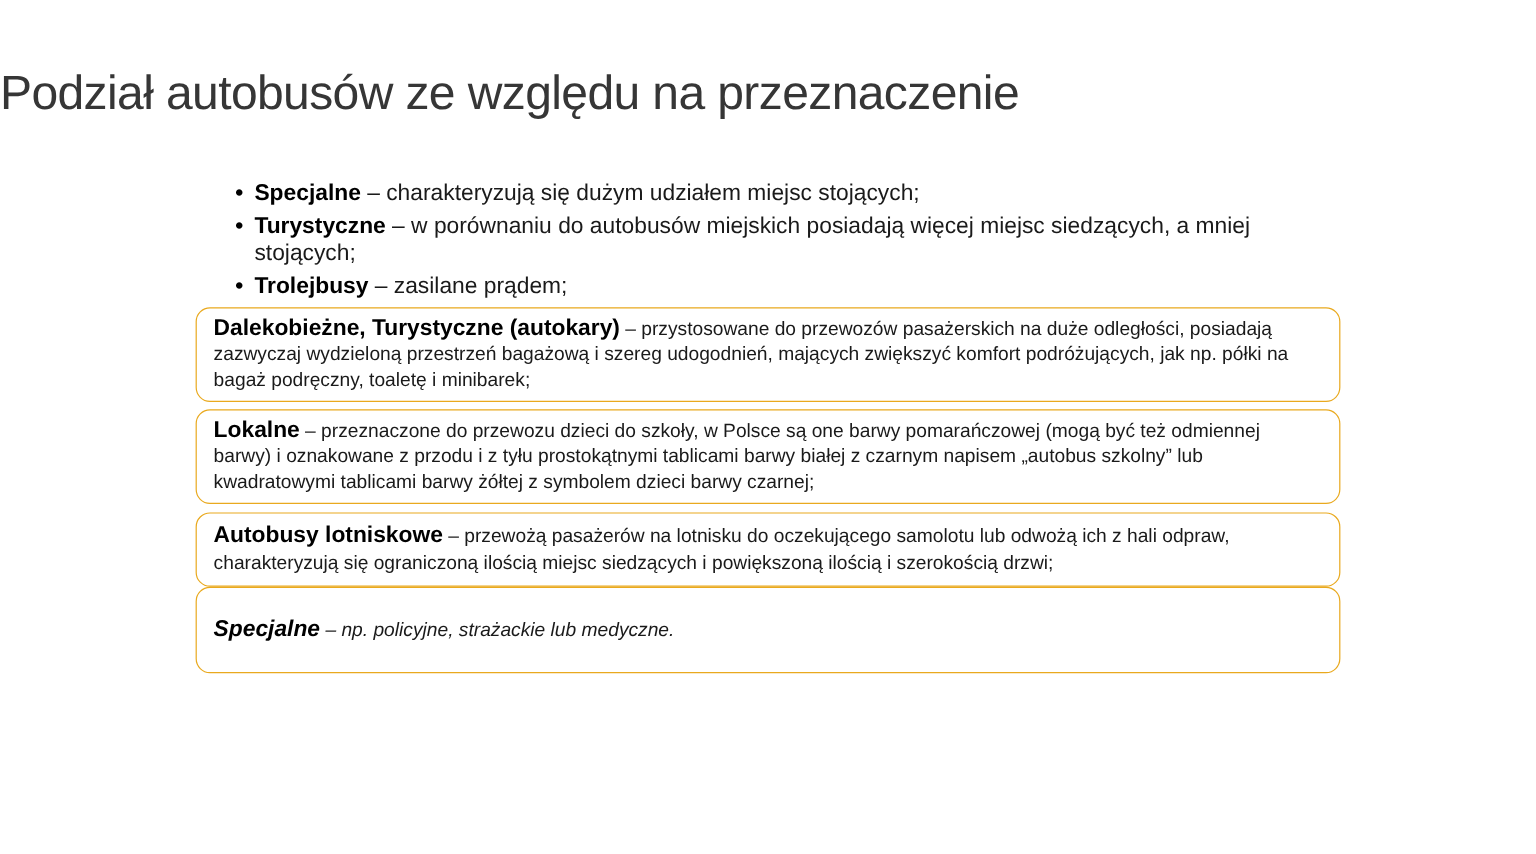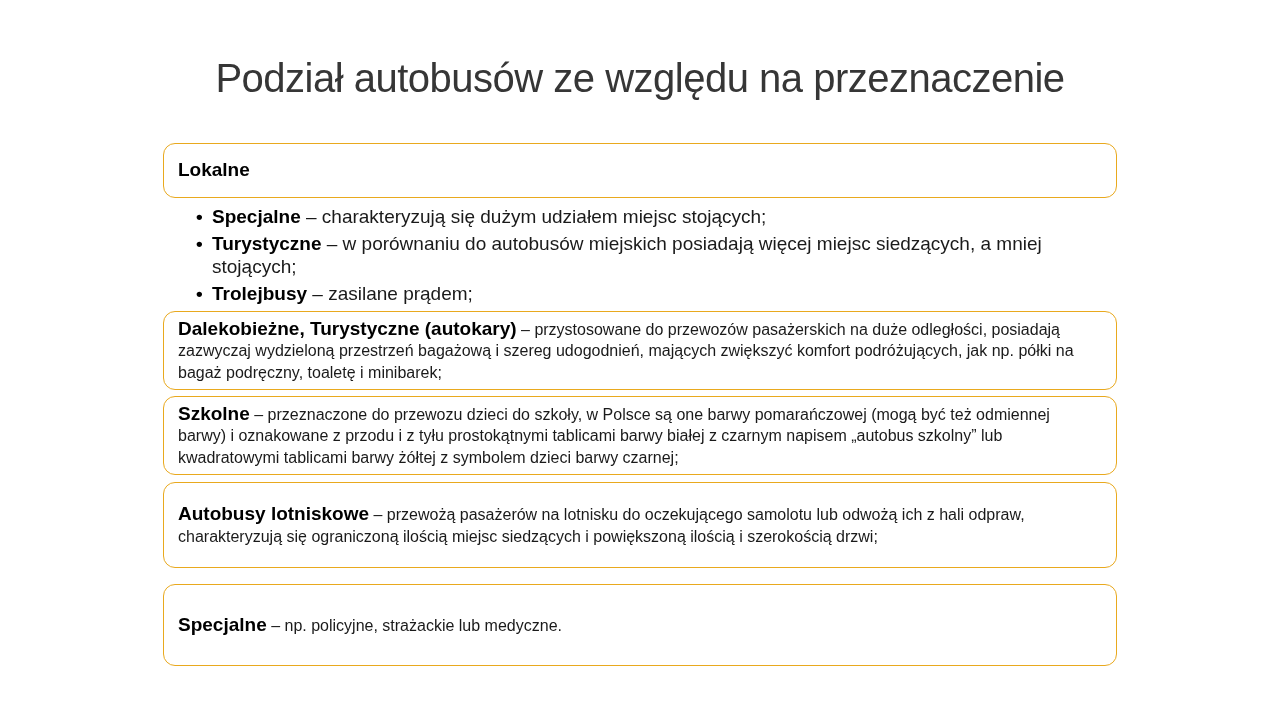--- a/index.html
+++ b/index.html
@@ -1,72 +1,69 @@
 <!DOCTYPE html>
 <html lang="pl"><head>
 <meta charset="utf-8">
 <style>
   html,body{margin:0;padding:0;}
   body{
     width:1280px;height:712px;background:#ffffff;position:relative;
     font-family:"Liberation Sans",sans-serif;color:#1a1a1a;overflow:hidden;
   }
   .title{
-    margin:55px 0 0;text-align:center;font-size:40px;font-weight:400;
+    margin:55px 0 0;font-size:40px;font-weight:400;
     color:#363636;letter-spacing:-0.5px;line-height:46px;
   }
   .content{position:absolute;left:163px;top:143px;width:954px;}
   .box{
     box-sizing:border-box;width:954px;
     border:1.5px solid #E9A91E;border-radius:12px;
     display:flex;align-items:center;padding:6px 14px;background:#ffffff;
   }
   .box p{margin:0;font-size:16px;line-height:21.5px;}
   .term{font-weight:700;font-size:19px;color:#000000;}
   .box .term{line-height:21.5px;}
   .box-lokalne{height:55px;}
   .box-dalekobiezne{height:79px;margin-top:0;}
   .box-szkolne{height:79px;margin-top:6px;}
-  .box-lotniskowe{height:86px;margin-top:7px;}
-  .box-specjalne{height:82px;margin-top:16px;}
+  .box-lotniskowe{height:62px;margin-top:7px;}
+  .box-specjalne{height:72px;margin-top:0;font-style:italic;}
   .bullets{
     list-style:none;margin:7px 0 6px;padding:0 0 0 33px;
     font-size:19px;line-height:23px;
   }
   .bullets li{position:relative;padding-left:16px;margin-bottom:4px;}
   .bullets li::before{
     content:"\2022";position:absolute;left:0;top:0;
     font-weight:700;color:#000000;
   }
 </style>
 </head>
 <body>
 
 <div class="slide">
 
   <h1 class="title">Podział autobusów ze względu na przeznaczenie</h1>
 
   <div class="content">
 
-    <div class="box box-lokalne">
-      <p><span class="term">Lokalne</span></p>
-    </div>
 
     <ul class="bullets">
       <li><span class="term">Specjalne</span><span> – charakteryzują się dużym udziałem miejsc stojących;</span></li>
       <li><span class="term">Turystyczne</span><span> – w porównaniu do autobusów miejskich posiadają więcej miejsc siedzących, a mniej stojących;</span></li>
       <li><span class="term">Trolejbusy</span><span> – zasilane prądem;</span></li>
     </ul>
 
     <div class="box box-dalekobiezne">
       <p><span class="term">Dalekobieżne, Turystyczne (autokary)</span><span> – przystosowane do przewozów pasażerskich na duże odległości, posiadają zazwyczaj wydzieloną przestrzeń bagażową i szereg udogodnień, mających zwiększyć komfort podróżujących, jak np. półki na bagaż podręczny, toaletę i minibarek;</span></p>
     </div>
 
     <div class="box box-szkolne">
-      <p><span class="term">Szkolne</span><span> – przeznaczone do przewozu dzieci do szkoły, w Polsce są one barwy pomarańczowej (mogą być też odmiennej barwy) i oznakowane z przodu i z tyłu prostokątnymi tablicami barwy białej z czarnym napisem „autobus szkolny” lub kwadratowymi tablicami barwy żółtej z symbolem dzieci barwy czarnej;</span></p>
+      <p><span class="term">Lokalne</span><span> – przeznaczone do przewozu dzieci do szkoły, w Polsce są one barwy pomarańczowej (mogą być też odmiennej barwy) i oznakowane z przodu i z tyłu prostokątnymi tablicami barwy białej z czarnym napisem „autobus szkolny” lub kwadratowymi tablicami barwy żółtej z symbolem dzieci barwy czarnej;</span></p>
     </div>
 
     <div class="box box-lotniskowe">
       <p><span class="term">Autobusy lotniskowe</span><span> – przewożą pasażerów na lotnisku do oczekującego samolotu lub odwożą ich z hali odpraw, charakteryzują się ograniczoną ilością miejsc siedzących i powiększoną ilością i szerokością drzwi;</span></p>
     </div>
 
     <div class="box box-specjalne">
       <p><span class="term">Specjalne</span><span> – np. policyjne, strażackie lub medyczne.</span></p>
     </div>
 

